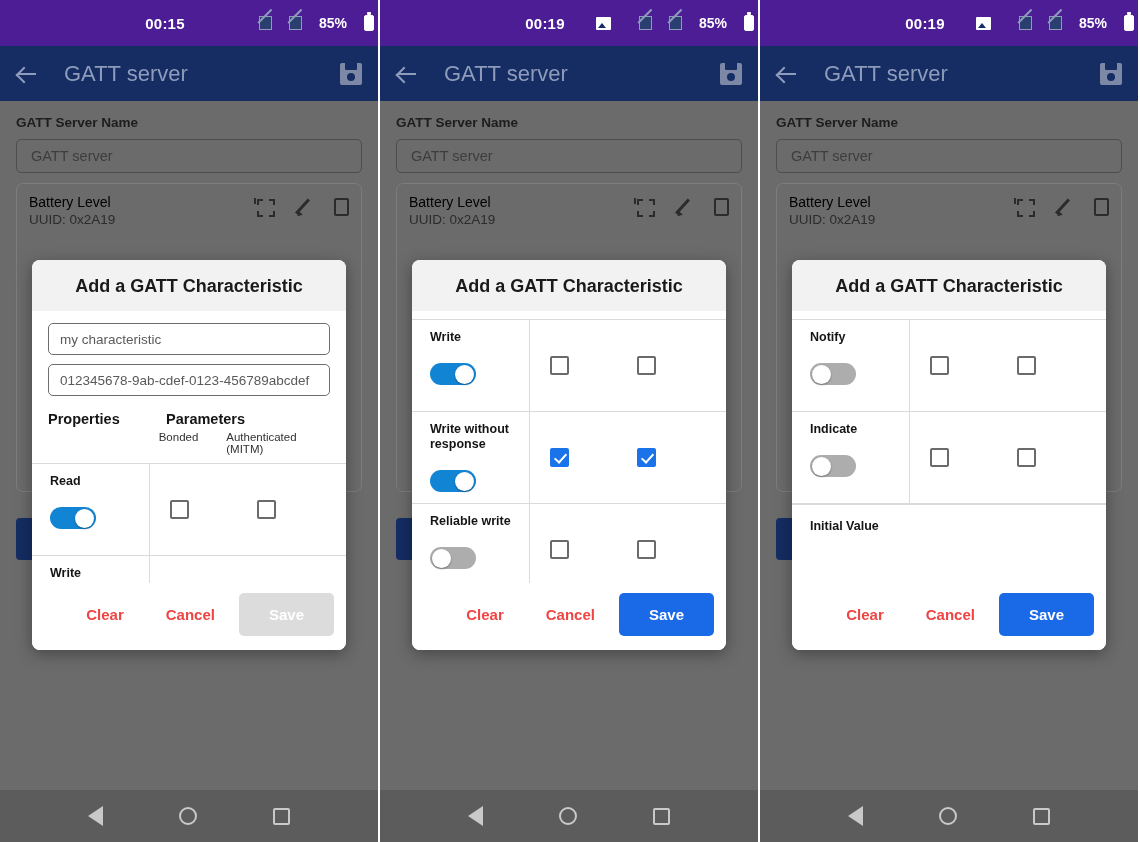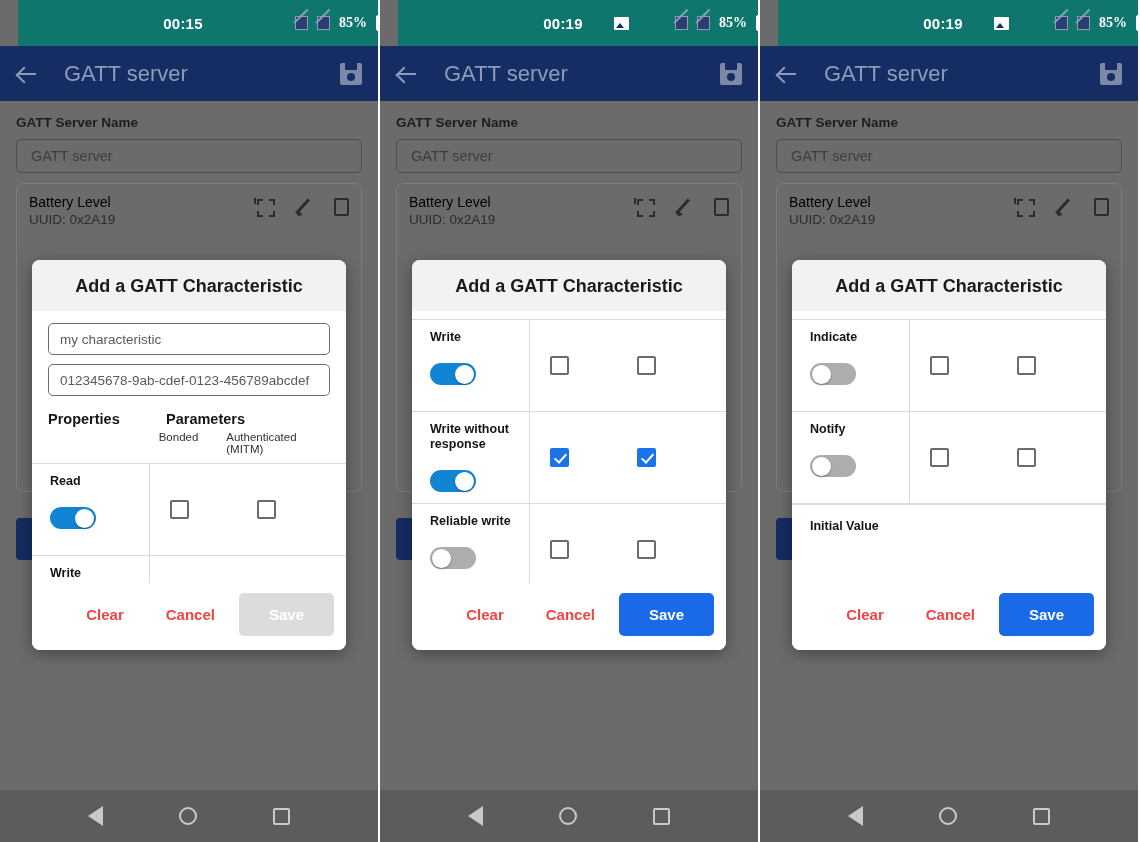--- a/index.html
+++ b/index.html
@@ -15,25 +15,24 @@
     position: relative;
     overflow: hidden;
     background: #6b6b6b;
     flex: 0 0 378px;
   }
   .panel + .panel { margin-left: 2px; }
 
   
   .statusbar {
     height: 46px; width: 100%;
-    background: #0f766e;
+    background: #4c1d95;
     display: flex; align-items: center;
     position: relative;
     color: #ffffff;
-    margin-left: 18px;
   }
   .sb-clock {
     position: absolute; left: 0; right: 0;
     text-align: center;
     font-size: 15px; font-weight: bold;
     letter-spacing: .2px;
     transform: translateX(-24px);
   }
   .sb-left-icons {
     position: absolute; left: 0; right: 0;
@@ -48,22 +47,22 @@
     position: relative;
     display: inline-block;
   }
   .shot-icon::after {
     content:""; position:absolute; left:2px; bottom:2px;
     width:0;height:0;
     border-left:4px solid transparent;border-right:4px solid transparent;
     border-bottom:5px solid #152d63;
   }
   .sb-right {
-    position: absolute; right: 10px;
-    display: flex; align-items: center; gap: 9px; font-family: Liberation Serif, serif;
+    position: absolute; right: 4px;
+    display: flex; align-items: center; gap: 17px;
   }
   .nosim {
     width: 13px; height: 14px;
     background: #2a3f70;
     border: 1.5px solid #8e9bbb;
     position: relative;
     display: inline-block;
   }
   .nosim::after{
     content:""; position:absolute; left:-2px; top:5px;
@@ -579,33 +578,33 @@
             </div>
           </div><div class="btn-dark btn-add-desc">ADD DESCRIPTOR</div><div class="btn-dark btn-add-char">ADD CHARACTERISTIC</div></div><div class="btn-dark btn-add-svc">ADD SERVICE</div></div>
       <div class="scrim">
         <div class="dialog">
           <div class="dlg-head">Add a GATT Characteristic</div>
           <div class="dlg-body">
             <div class="dlg-inner">
               <div class="table">
                 <div class="trow">
                   <div class="tcell-prop">
-                    <div class="prop-label">Indicate</div>
+                    <div class="prop-label">Notify</div>
                     <div class="switch off">
                       <span class="knob"></span>
                     </div>
                   </div>
                   <div class="tcell-params">
                     <div class="cbx"></div>
                     <div class="cbx"></div>
                   </div>
                 </div>
                 <div class="trow">
                   <div class="tcell-prop">
-                    <div class="prop-label">Notify</div>
+                    <div class="prop-label">Indicate</div>
                     <div class="switch off">
                       <span class="knob"></span>
                     </div>
                   </div>
                   <div class="tcell-params">
                     <div class="cbx"></div>
                     <div class="cbx"></div>
                   </div>
                 </div>
               </div>

